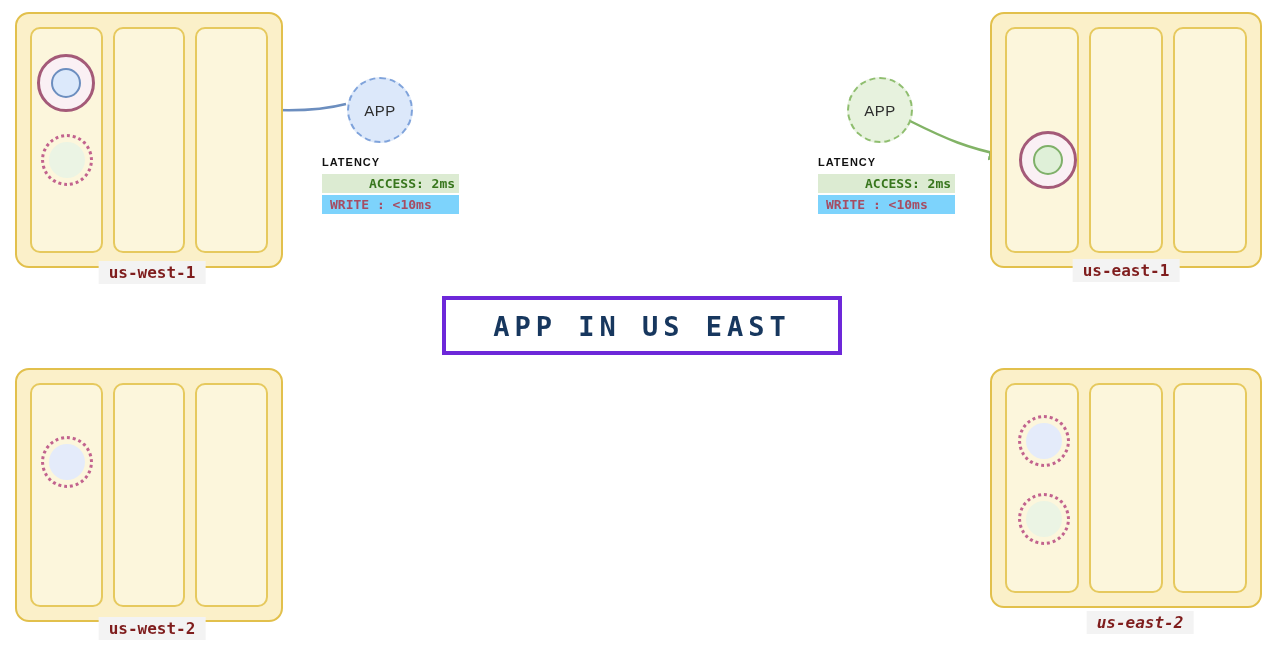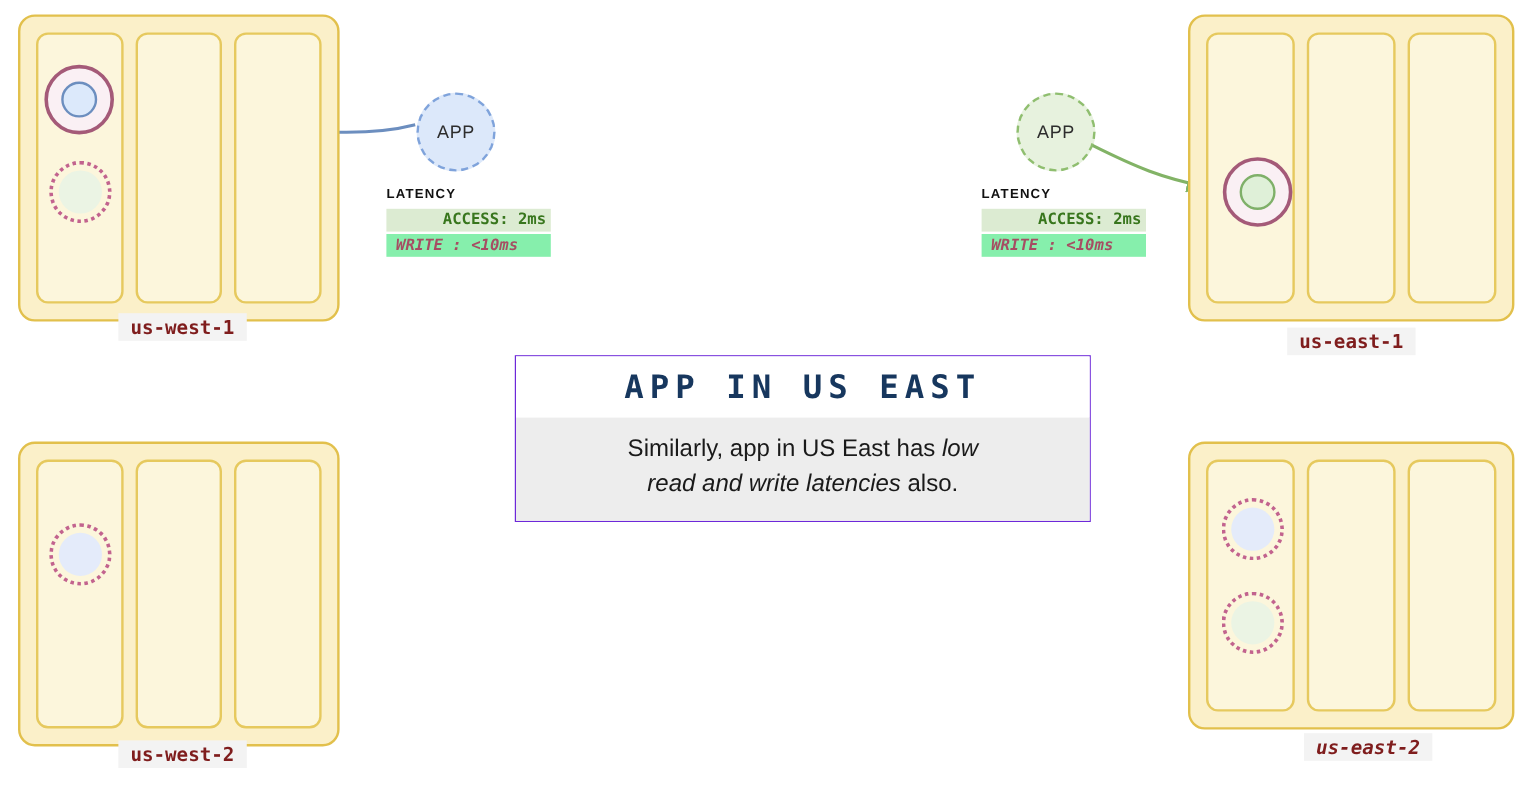--- a/index.html
+++ b/index.html
@@ -82,27 +82,27 @@
     letter-spacing: 1px;
   }
   .badge {
     position: absolute;
     width: 137px;
     padding: 2px 8px;
     font: bold 13px "DejaVu Sans Mono", monospace;
     white-space: nowrap;
   }
   .badge-access { background: #DCEBD2; color: #38761D; padding-left: 47px; }
-  .badge-write  { background: #86efac; color: #A64D63; font-style: italic; }
+  .badge-write  { background: #7dd3fc; color: #A64D63; }
 
   
   .callout {
     position: absolute;
-    left: 429px; top: 296px; width: 480px;
-    border: 1px solid #6d28d9;
+    left: 442px; top: 296px; width: 400px;
+    border: 4px solid #6d28d9;
   }
   .callout-title {
     background: #ffffff;
     text-align: center;
     padding: 11px 6px 9px 6px;
     font: bold 27px "DejaVu Sans Mono", monospace;
     letter-spacing: 5px;
     color: #17375E;
   }
   .callout-body {
@@ -148,21 +148,21 @@
   <div class="region-label" style="left:152px; top:261px;">us-west-1</div>
 
   <div class="region" style="left:990px; top:12px; width:272px; height:256px;">
     <div class="zone"></div>
     <div class="zone"></div>
     <div class="zone"></div>
     <div class="replica replica-solid" style="left:27px; top:117px;">
       <div class="replica-core core-green"></div>
     </div>
   </div>
-  <div class="region-label" style="left:1126px; top:273px;">us-east-1</div>
+  <div class="region-label" style="left:1126px; top:259px;">us-east-1</div>
 
   <div class="region" style="left:15px; top:368px; width:268px; height:254px;">
     <div class="zone"></div>
     <div class="zone"></div>
     <div class="zone"></div>
     <div class="replica replica-dotted fill-blue" style="left:24px; top:66px;"></div>
   </div>
   <div class="region-label" style="left:152px; top:617px;">us-west-2</div>
 
   <div class="region" style="left:990px; top:368px; width:272px; height:240px;">
@@ -183,19 +183,15 @@
 
   <div class="app-node app-east" style="left:847px; top:77px;">
     <span>APP</span>
   </div>
   <div class="latency-title" style="left:818px; top:156px;">LATENCY</div>
   <div class="badge badge-access" style="left:818px; top:174px;">ACCESS: 2ms</div>
   <div class="badge badge-write" style="left:818px; top:195px;">WRITE : &lt;10ms</div>
 
   <div class="callout">
     <div class="callout-title">APP IN US EAST</div>
-    <div class="callout-body">
-      <span>Similarly, app in US East has </span><em>low</em><br>
-      <em>read and write latencies</em><span> also.</span>
-    </div>
   </div>
 
 </div>
 
 </body></html>

